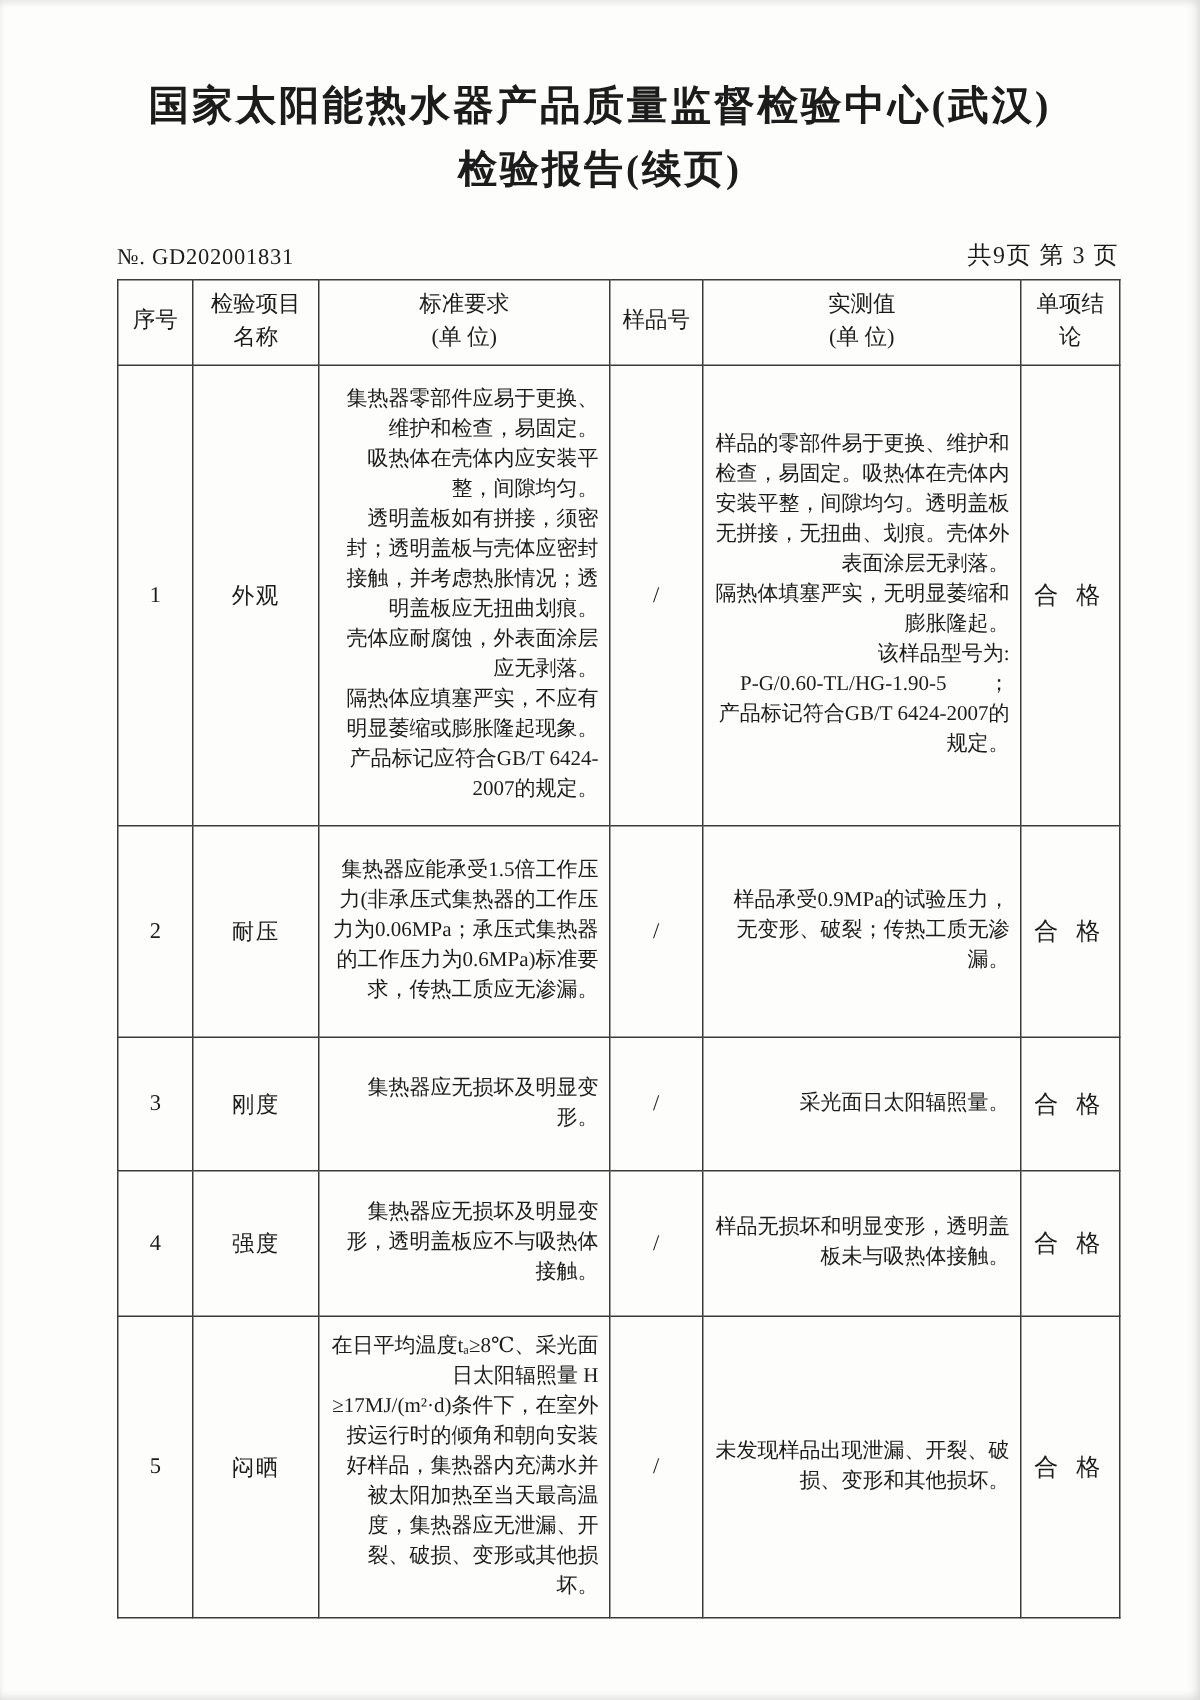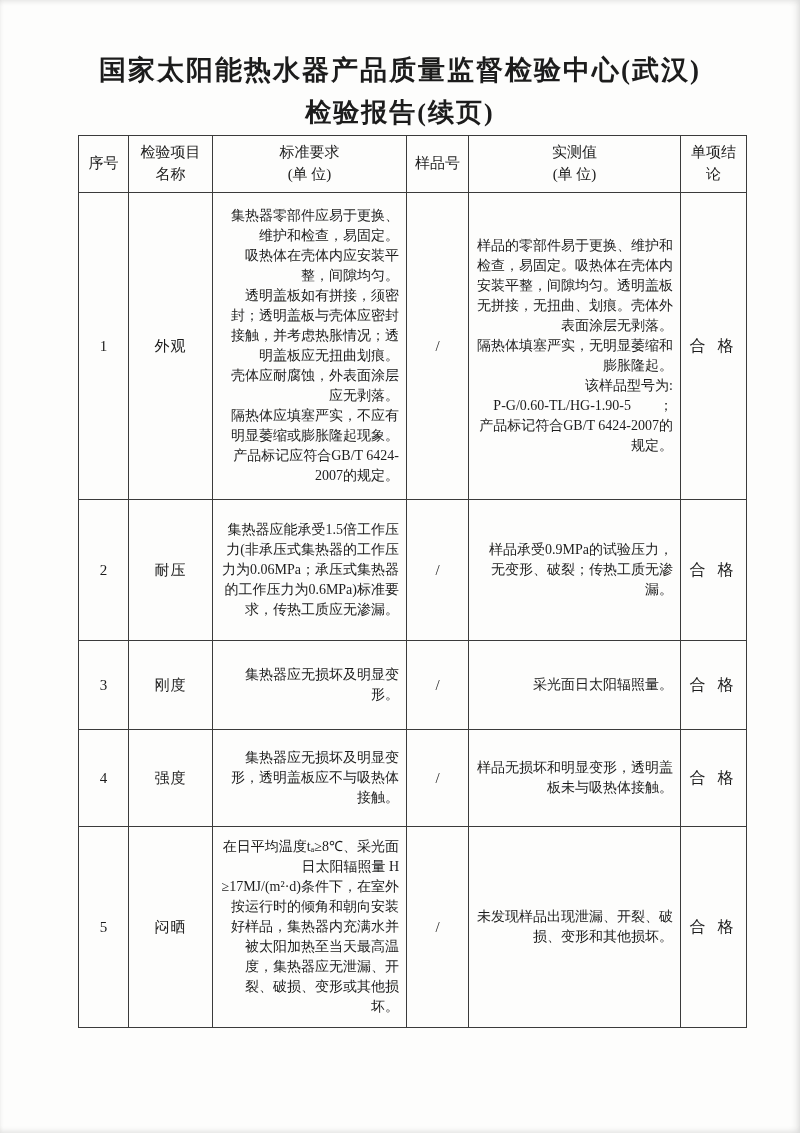--- a/index.html
+++ b/index.html
@@ -4,21 +4,21 @@
 <style>
   html,body{margin:0;padding:0;}
   body{
     width:800px;height:1133px;
     background:#fdfdfc;
     font-family:"Liberation Serif","DejaVu Serif",serif;
     color:#1c1c1c;
     position:relative;
     box-shadow:inset -4px 0 6px rgba(0,0,0,.08), inset 0 -3px 5px rgba(0,0,0,.05), inset 0 3px 4px rgba(0,0,0,.04);
   }
-  .page{position:absolute;inset:0;font-family:Liberation Serif, serif;}
+  .page{position:absolute;inset:0;}
   .title1{
     margin:52px 30px 0 30px;
     text-align:center;
     font-size:27px;font-weight:700;
     letter-spacing:2px;
   }
   .title2{
     margin:7px 30px 0 30px;
     text-align:center;
     font-size:26px;font-weight:700;
@@ -67,20 +67,24 @@
   tr.r5 td{height:192px;}
 </style>
 </head>
 <body>
 
 <div class="page">
 
   <div class="title1">国家太阳能热水器产品质量监督检验中心(武汉)</div>
   <div class="title2">检验报告(续页)</div>
 
+  <div class="meta">
+    <span class="report-no">№. GD202001831</span>
+    <span class="page-info">共9页 第 3 页</span>
+  </div>
 
   <table class="report">
     <colgroup>
       <col style="width:50px">
       <col style="width:84px">
       <col style="width:194px">
       <col style="width:62px">
       <col style="width:212px">
       <col style="width:66px">
     </colgroup>

